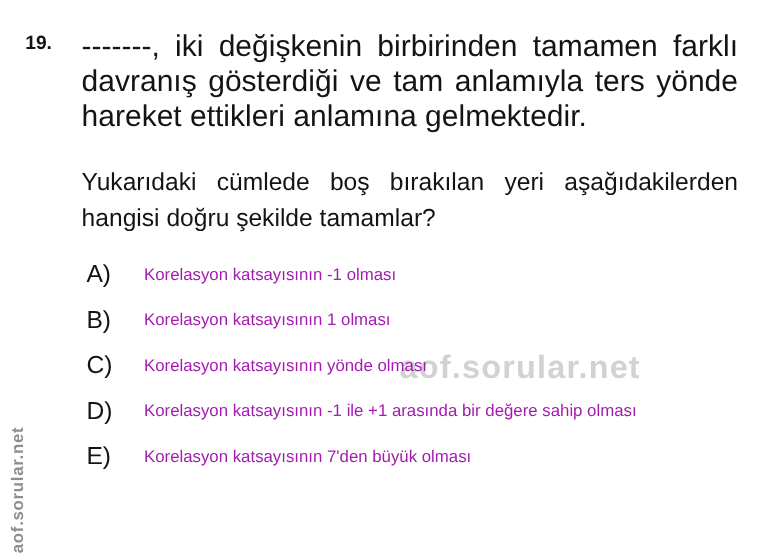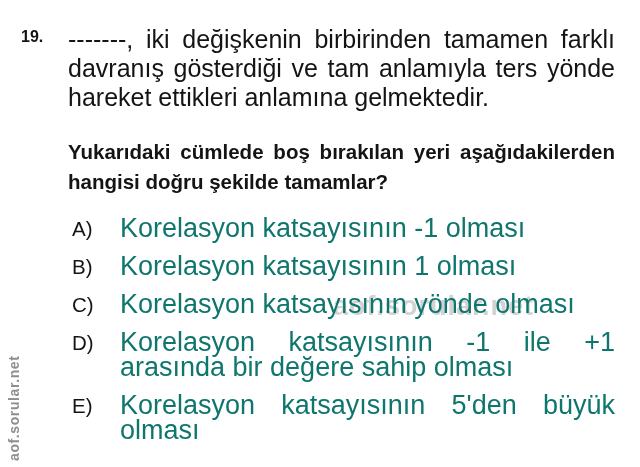--- a/index.html
+++ b/index.html
@@ -39,21 +39,21 @@
     font-size: 25px;
     line-height: 29px;
     text-align: justify;
     text-align-last: left;
     color: #141414;
   }
   .q-prompt {
     margin-top: 25px;
     font-size: 20.5px;
     line-height: 30px;
-    font-weight: bold;
+    font-weight: normal;
     text-align: justify;
     text-align-last: left;
     color: #141414;
   }
 
   
   .options {
     margin-top: 19px;
     margin-left: 4px;
   }
@@ -63,25 +63,25 @@
     margin-bottom: 13px;
   }
   .option-letter {
     flex: 0 0 48px;
     font-size: 20.5px;
     line-height: 25px;
     color: #141414;
   }
   .option-text {
     flex: 1;
-    font-size: 27px;
+    font-size: 14px;
     line-height: 25px;
     text-align: justify;
     text-align-last: left;
-    color: #0f766e;
+    color: #a21caf;
   }
 
   
   .wm-left {
     position: absolute;
     left: 6px;
     top: 461px;
     transform: rotate(-90deg);
     transform-origin: 0 0;
     font-size: 14px;
@@ -136,18 +136,18 @@
         <div class="option-text">Korelasyon katsayısının yönde olması</div>
       </div>
 
       <div class="option">
         <div class="option-letter">D)</div>
         <div class="option-text">Korelasyon katsayısının -1 ile +1 arasında bir değere sahip olması</div>
       </div>
 
       <div class="option">
         <div class="option-letter">E)</div>
-        <div class="option-text">Korelasyon katsayısının 5'den büyük olması</div>
+        <div class="option-text">Korelasyon katsayısının 7'den büyük olması</div>
       </div>
 
     </div>
   </div>
 </div>
 
 </body></html>

